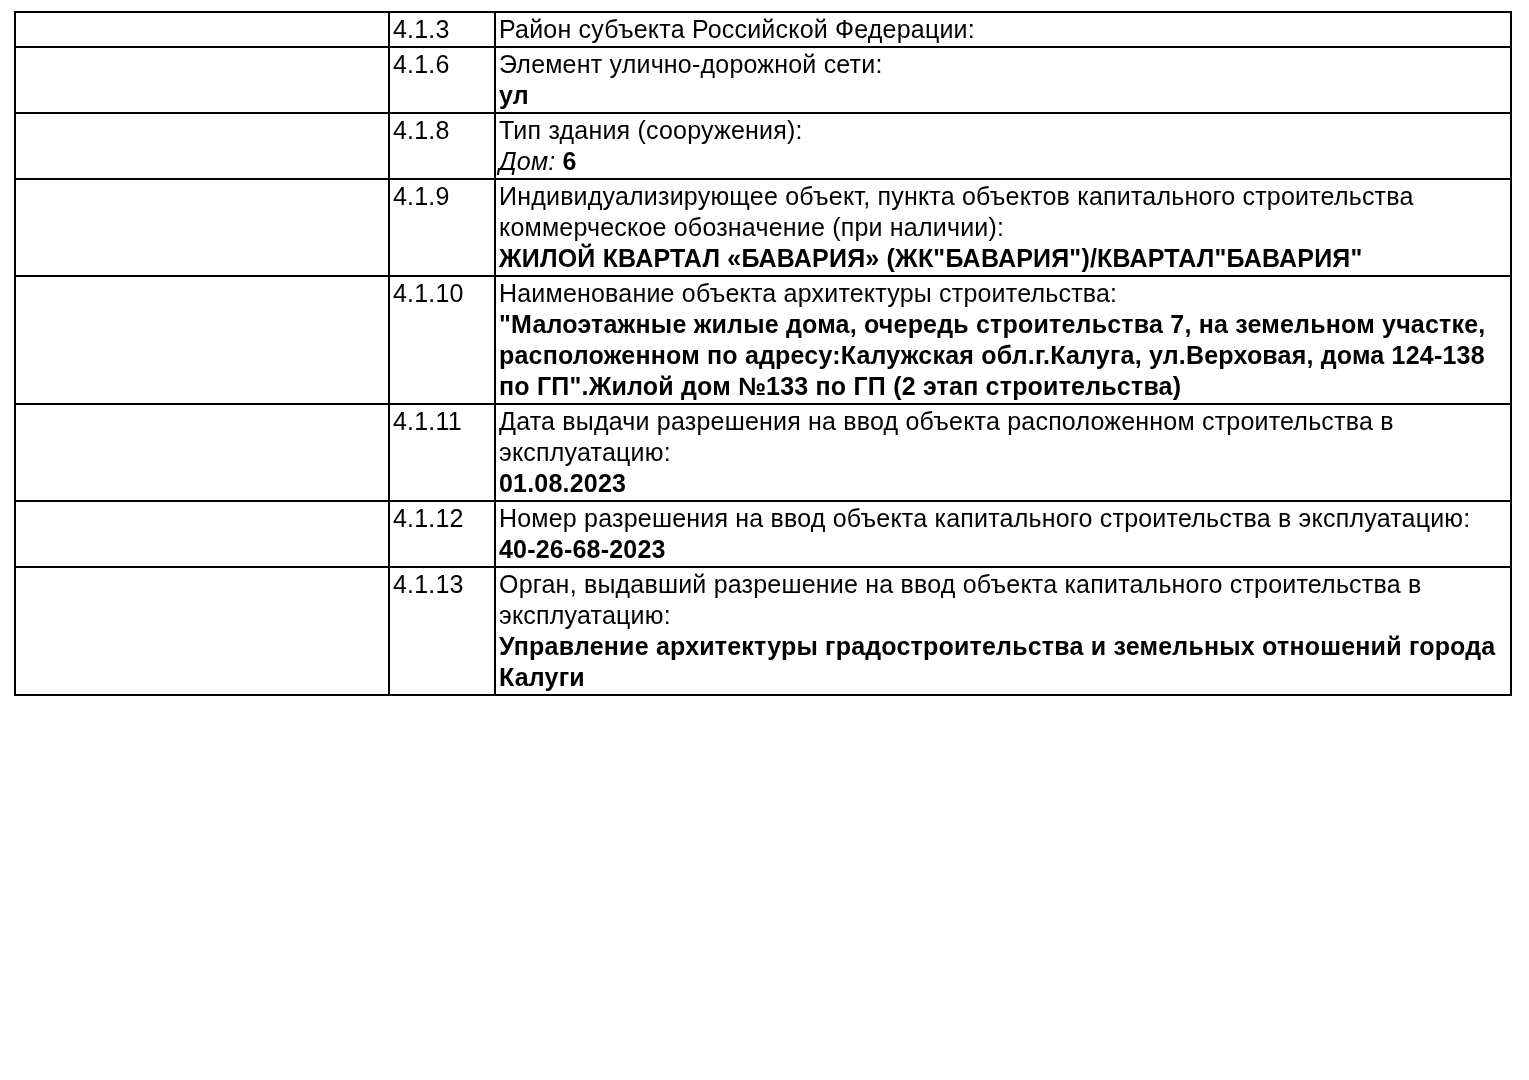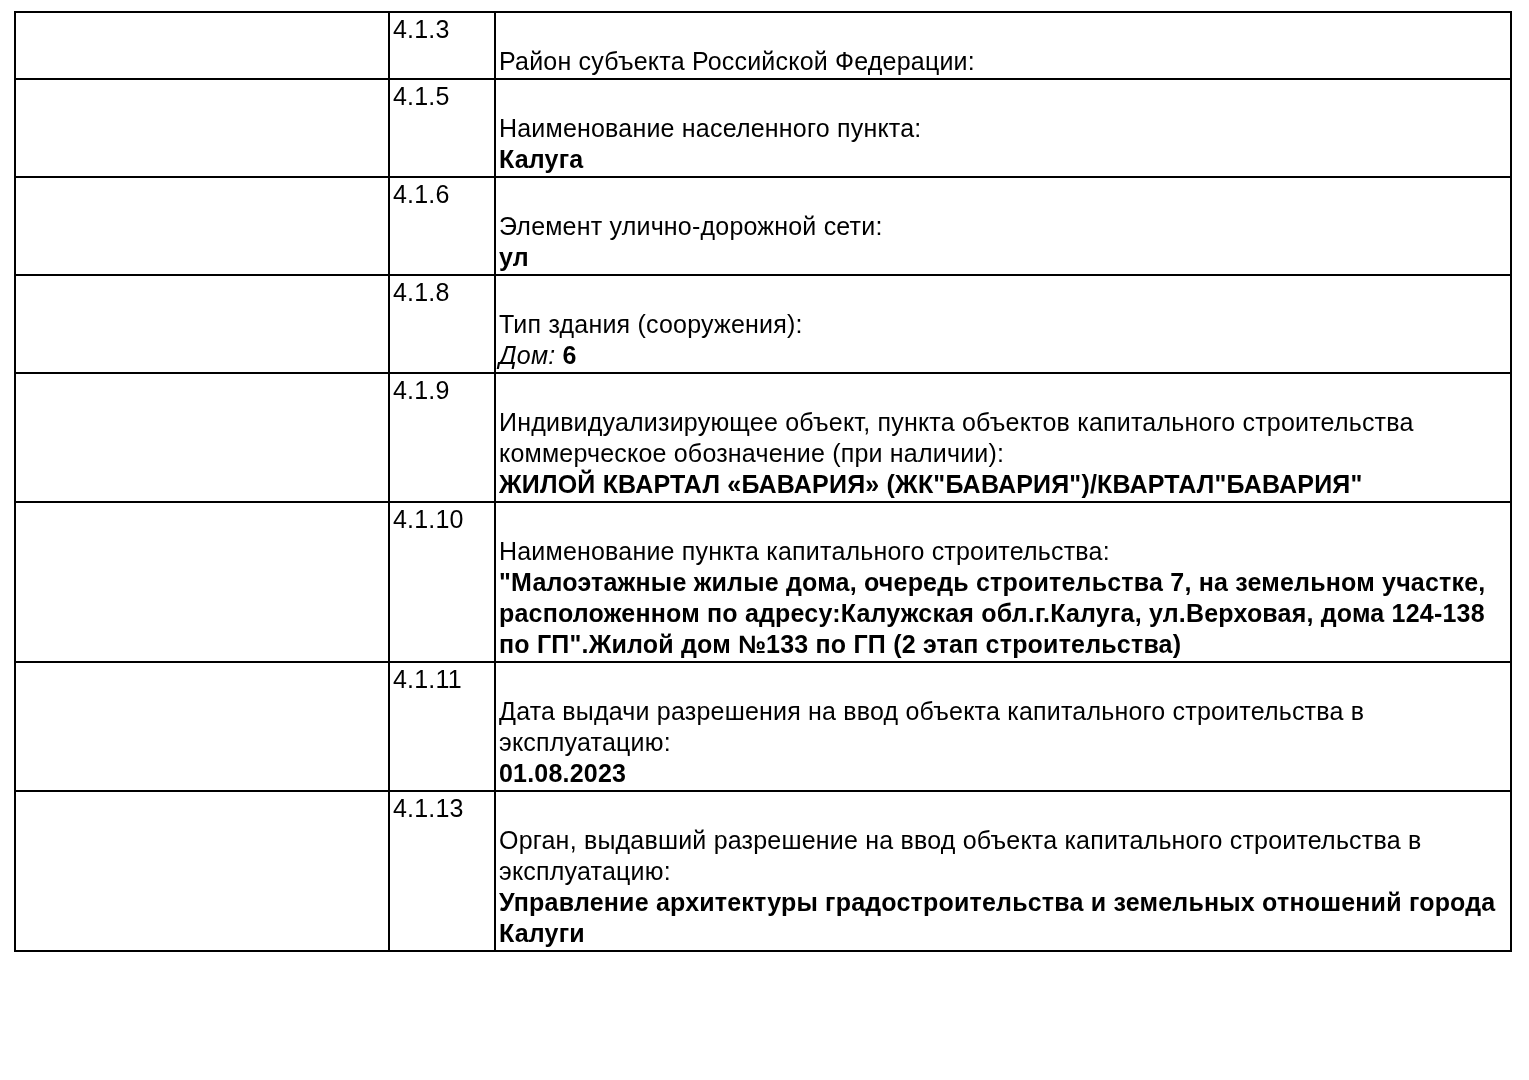--- a/index.html
+++ b/index.html
@@ -37,21 +37,20 @@
     word-wrap: break-word;
   }
   td.cell-spacer { }
   td.cell-code {
     vertical-align: middle;
     padding-left: 6px;
   }
   td.cell-desc { }
   .row-label {
     font-weight: normal;
-    margin-top: 32px;
   }
   .row-value-line {
     font-weight: normal;
   }
   .value-prefix {
     font-weight: normal;
     font-style: italic;
   }
   .value-text {
     font-weight: bold;
@@ -70,28 +69,20 @@
     <tr>
       <td class="cell-spacer"></td>
       <td class="cell-code">4.1.3</td>
       <td class="cell-desc">
         <div class="row-label">Район субъекта Российской Федерации:</div>
 
       </td>
     </tr>
     <tr>
       <td class="cell-spacer"></td>
-      <td class="cell-code">4.1.5</td>
-      <td class="cell-desc">
-        <div class="row-label">Наименование населенного пункта:</div>
-        <div class="row-value-line"><span class="value-prefix"></span><span class="value-text">Калуга</span></div>
-      </td>
-    </tr>
-    <tr>
-      <td class="cell-spacer"></td>
       <td class="cell-code">4.1.6</td>
       <td class="cell-desc">
         <div class="row-label">Элемент улично-дорожной сети:</div>
         <div class="row-value-line"><span class="value-prefix"></span><span class="value-text">ул</span></div>
       </td>
     </tr>
     <tr>
       <td class="cell-spacer"></td>
       <td class="cell-code">4.1.8</td>
       <td class="cell-desc">
@@ -104,30 +95,38 @@
       <td class="cell-code">4.1.9</td>
       <td class="cell-desc">
         <div class="row-label">Индивидуализирующее объект, пункта объектов капитального строительства коммерческое обозначение (при наличии):</div>
         <div class="row-value-line"><span class="value-prefix"></span><span class="value-text">ЖИЛОЙ КВАРТАЛ «БАВАРИЯ» (ЖК"БАВАРИЯ")/КВАРТАЛ"БАВАРИЯ"</span></div>
       </td>
     </tr>
     <tr>
       <td class="cell-spacer"></td>
       <td class="cell-code">4.1.10</td>
       <td class="cell-desc">
-        <div class="row-label">Наименование пункта капитального строительства:</div>
+        <div class="row-label">Наименование объекта архитектуры строительства:</div>
         <div class="row-value-line"><span class="value-prefix"></span><span class="value-text">"Малоэтажные жилые дома, очередь строительства 7, на земельном участке, расположенном по адресу:Калужская обл.г.Калуга, ул.Верховая, дома 124-138 по ГП".Жилой дом №133 по ГП (2 этап строительства)</span></div>
       </td>
     </tr>
     <tr>
       <td class="cell-spacer"></td>
       <td class="cell-code">4.1.11</td>
       <td class="cell-desc">
-        <div class="row-label">Дата выдачи разрешения на ввод объекта капитального строительства в эксплуатацию:</div>
+        <div class="row-label">Дата выдачи разрешения на ввод объекта расположенном строительства в эксплуатацию:</div>
         <div class="row-value-line"><span class="value-prefix"></span><span class="value-text">01.08.2023</span></div>
+      </td>
+    </tr>
+    <tr>
+      <td class="cell-spacer"></td>
+      <td class="cell-code">4.1.12</td>
+      <td class="cell-desc">
+        <div class="row-label">Номер разрешения на ввод объекта капитального строительства в эксплуатацию:</div>
+        <div class="row-value-line"><span class="value-prefix"></span><span class="value-text">40-26-68-2023</span></div>
       </td>
     </tr>
     <tr>
       <td class="cell-spacer"></td>
       <td class="cell-code">4.1.13</td>
       <td class="cell-desc">
         <div class="row-label">Орган, выдавший разрешение на ввод объекта капитального строительства в эксплуатацию:</div>
         <div class="row-value-line"><span class="value-prefix"></span><span class="value-text">Управление архитектуры градостроительства и земельных отношений города Калуги</span></div>
       </td>
     </tr>

